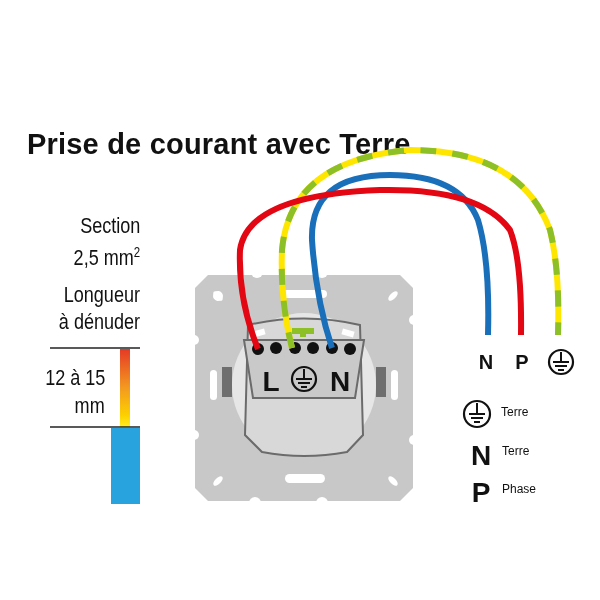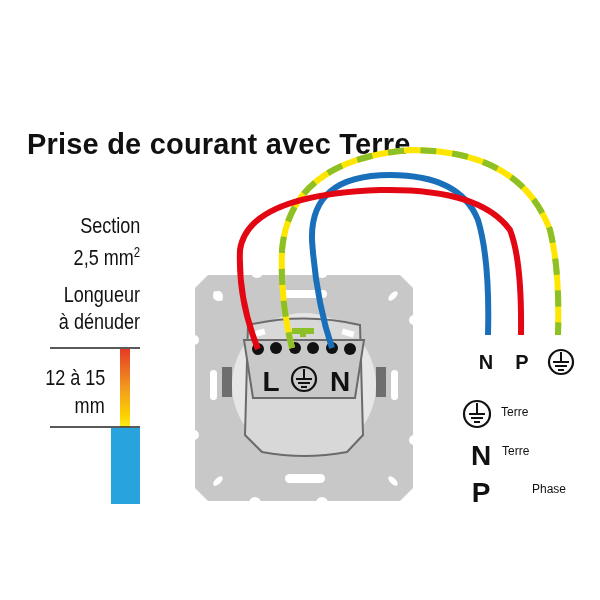--- a/index.html
+++ b/index.html
@@ -116,13 +116,13 @@
     <line x1="469" y1="414" x2="485" y2="414" stroke="#111" stroke-width="2"></line>
     <line x1="471" y1="418" x2="483" y2="418" stroke="#111" stroke-width="2"></line>
     <line x1="474" y1="422" x2="480" y2="422" stroke="#111" stroke-width="2"></line>
   </g>
   <text x="481" y="465" font-family="Liberation Sans, sans-serif" font-weight="bold" font-size="28" text-anchor="middle" fill="#111">N</text>
   <text x="481" y="502" font-family="Liberation Sans, sans-serif" font-weight="bold" font-size="28" text-anchor="middle" fill="#111">P</text>
 </svg>
 
 <div class="legend-label" style="left:501px; top:405px;">Terre</div>
 <div class="legend-label" style="left:502px; top:444px;">Terre</div>
-<div class="legend-label" style="left:502px; top:482px;margin-left:30px;">Phase</div>
+<div class="legend-label" style="left:502px; top:482px;">Phase</div>
 
 </body></html>

